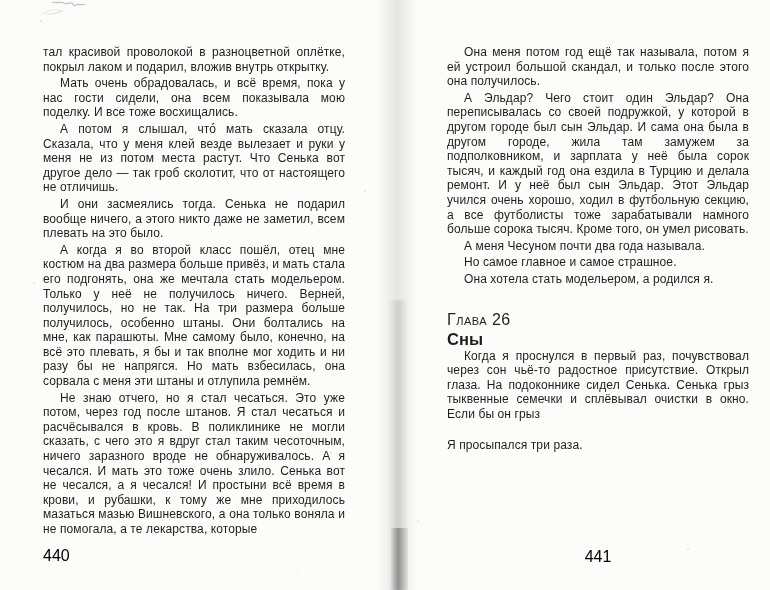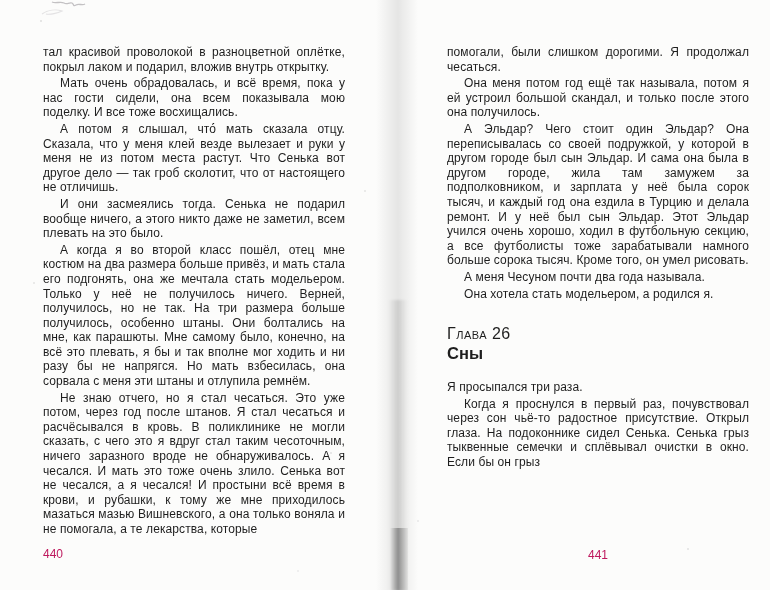--- a/index.html
+++ b/index.html
@@ -55,21 +55,21 @@
   }
   .chapter-title {
     margin: 1px 0 0 0;
     font-size: 16.5px; font-weight: 700;
     line-height: 19px;
     text-align: left;
   }
   .para.first-after-heading { margin-top: 17px; text-indent: 0; }
   .pagenum {
     position: absolute; width: 302px;
-    font-size: 12px; color: #be185d;
+    font-size: 16px; color: #000000;
   }
   .pagenum-left  { left: 43px;  top: 547px; text-align: left; }
   .pagenum-right { left: 447px; top: 548px; text-align: center; }
   .scribble { position: absolute; left: 40px; top: 0; pointer-events: none; }
   .speck {
     position: absolute; width: 2px; height: 2px; border-radius: 50%;
     background: rgba(90,90,95,0.18);
     box-shadow: 324px 170px 0 rgba(90,90,95,0.14),
                 290px 432px 0 rgba(90,90,95,0.16),
                 -7px 262px 0 rgba(90,90,95,0.14),
@@ -95,31 +95,31 @@
       <p class="para">А потом я слышал, что́ мать сказала отцу. Сказала, что у меня клей везде вылезает и руки у меня не из потом места растут. Что Сенька вот другое дело — так гроб сколотит, что от настоящего не отличишь.</p>
       <p class="para">И они засмеялись тогда. Сенька не подарил вообще ничего, а этого никто даже не заметил, всем плевать на это было.</p>
       <p class="para">А когда я во второй класс пошёл, отец мне костюм на два размера больше привёз, и мать стала его подгонять, она же мечтала стать модельером. Только у неё не получилось ничего. Верней, получилось, но не так. На три размера больше получилось, особенно штаны. Они болтались на мне, как парашюты. Мне самому было, конечно, на всё это плевать, я бы и так вполне мог ходить и ни разу бы не напрягся. Но мать взбесилась, она сорвала с меня эти штаны и отлупила ремнём.</p>
       <p class="para">Не знаю отчего, но я стал чесаться. Это уже потом, через год после штанов. Я стал чесаться и расчёсывался в кровь. В поликлинике не могли сказать, с чего это я вдруг стал таким чесоточным, ничего заразного вроде не обнаруживалось. А я чесался. И мать это тоже очень злило. Сенька вот не чесался, а я чесался! И простыни всё время в крови, и рубашки, к тому же мне приходилось мазаться мазью Вишневского, а она только воняла и не помогала, а те лекарства, которые</p>
     </div>
     <div class="pagenum pagenum-left">440</div>
   </div>
 
   <div>
     <div class="text-col col-right">
-      <p class="para no-indent">помогали, были слишком дорогими. Я продолжал чесаться.</p>
       <p class="para">Она меня потом год ещё так называла, потом я ей устроил большой скандал, и только после этого она получилось.</p>
       <p class="para">А Эльдар? Чего стоит один Эльдар? Она переписывалась со своей подружкой, у которой в другом городе был сын Эльдар. И сама она была в другом городе, жила там замужем за подполковником, и зарплата у неё была сорок тысяч, и каждый год она ездила в Турцию и делала ремонт. И у неё был сын Эльдар. Этот Эльдар учился очень хорошо, ходил в футбольную секцию, а все футболисты тоже зарабатывали намного больше сорока тысяч. Кроме того, он умел рисовать.</p>
       <p class="para">А меня Чесуном почти два года называла.</p>
+      <p class="para">Но самое главное и самое страшное.</p>
       <p class="para">Она хотела стать модельером, а родился я.</p>
 
       <h2 class="chapter-label">Глава 26</h2>
       <h3 class="chapter-title">Сны</h3>
 
+      <p class="para">Когда я проснулся в первый раз, почувствовал через сон чьё-то радостное присутствие. Открыл глаза. На подоконнике сидел Сенька. Сенька грыз тыквенные семечки и сплёвывал очистки в окно. Если бы он грыз</p>
       <p class="para first-after-heading">Я просыпался три раза.</p>
-      <p class="para">Когда я проснулся в первый раз, почувствовал через сон чьё-то радостное присутствие. Открыл глаза. На подоконнике сидел Сенька. Сенька грыз тыквенные семечки и сплёвывал очистки в окно. Если бы он грыз</p>
     </div>
     <div class="pagenum pagenum-right">441</div>
   </div>
 
   <div class="gutter"></div>
   <div class="gutter-mid"></div>
   <div class="gutter-bottom"></div>
   <div class="speck" style="left:40px; top:20px;"></div>
 
 </div>

